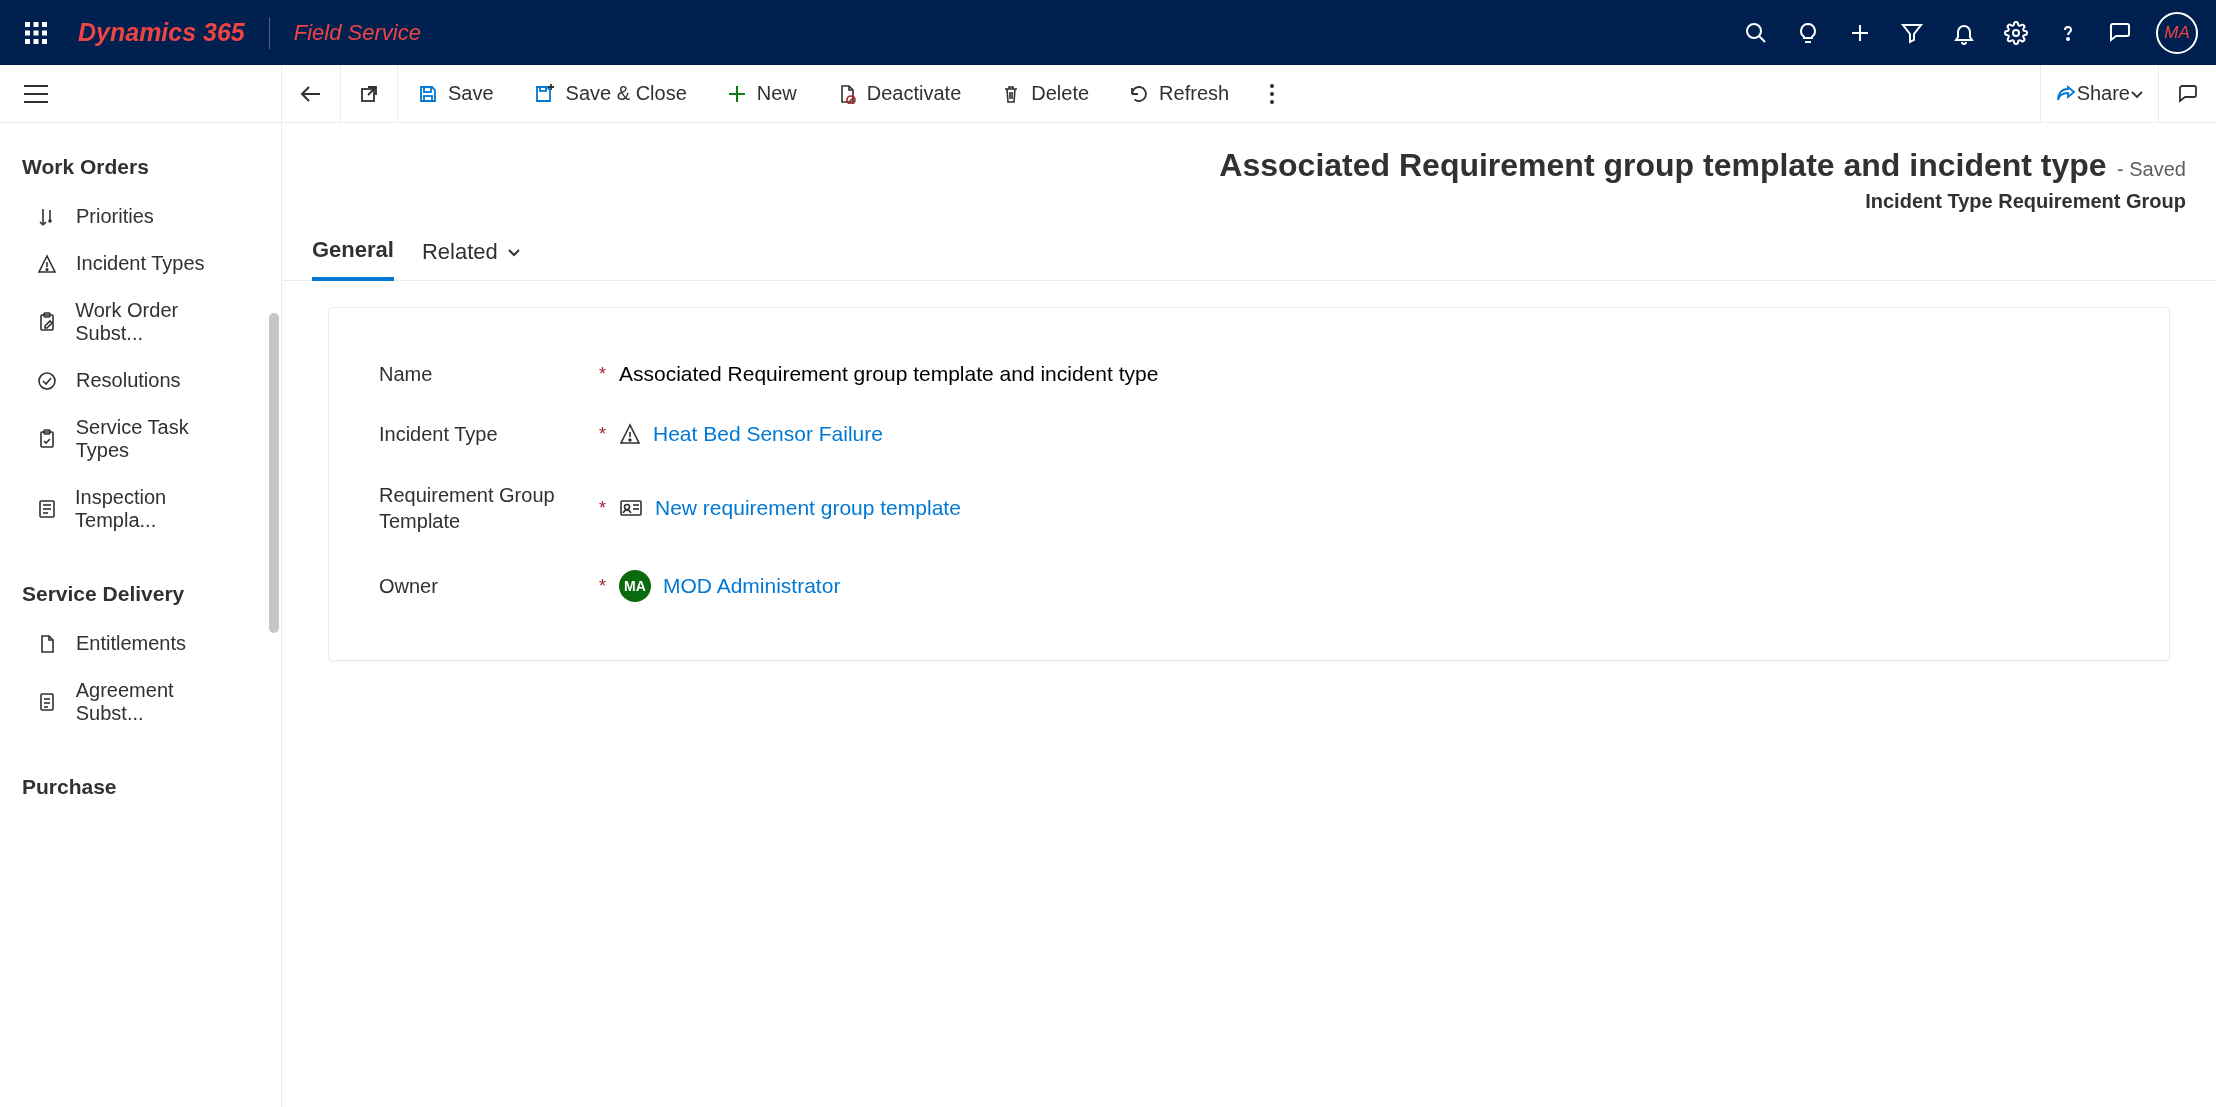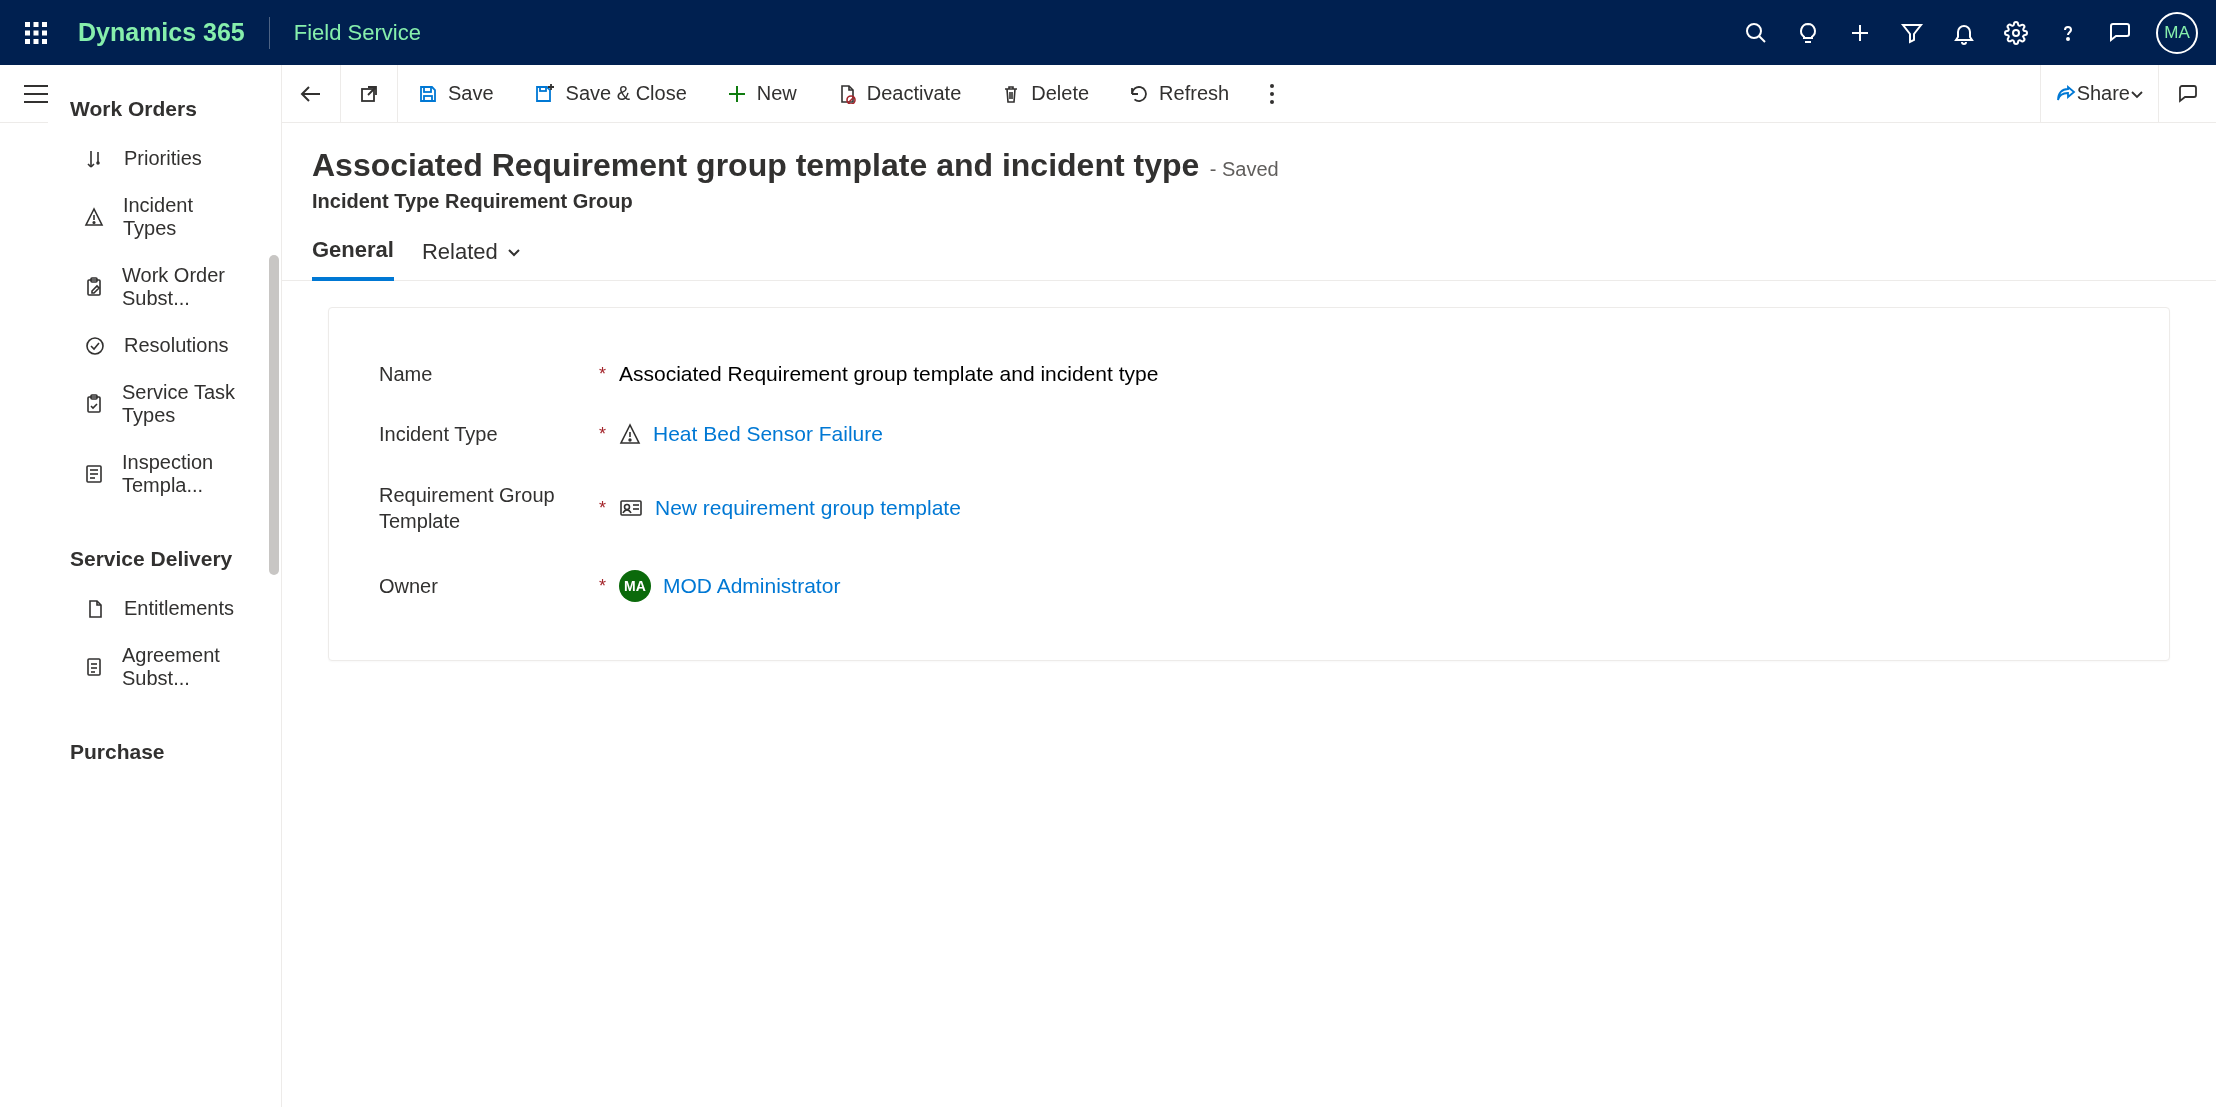--- a/index.html
+++ b/index.html
@@ -1,52 +1,52 @@
 <!DOCTYPE html>
 <html><head>
 <meta charset="utf-8">
 <style>
 * { box-sizing: border-box; margin: 0; padding: 0; }
 body { font-family: "Segoe UI", Arial, sans-serif; background: #fff; color: #323130; overflow: hidden; }
 
 
-.topbar { background: #002050; color: #86efac; height: 65px; display: flex; align-items: center; padding: 0 18px; }
+.topbar { background: #002050; color: #ef4444; height: 65px; display: flex; align-items: center; padding: 0 18px; font-style: italic; }
 .topbar .waffle { width: 36px; height: 36px; display: flex; align-items: center; justify-content: center; margin-right: 24px; cursor: pointer; }
 .topbar .brand { font-size: 25px; font-weight: 600; margin-right: 24px; }
 .topbar .divider-v { width: 1px; height: 32px; background: rgba(255,255,255,0.3); margin-right: 24px; }
 .topbar .module { font-size: 22px; font-weight: 400; }
 .topbar .spacer { flex: 1; }
 .topbar .topicon { width: 52px; height: 48px; display: flex; align-items: center; justify-content: center; cursor: pointer; }
 .topbar .avatar { width: 42px; height: 42px; border: 2px solid #fff; border-radius: 50%; display: flex; align-items: center; justify-content: center; font-size: 17px; margin-left: 10px; cursor: pointer; }
 
 
 .shell { display: flex; height: calc(100vh - 65px); }
 
 
-.leftcol { width: 282px; border-right: 1px solid #edebe9; display:flex; flex-direction:row; position:relative; }
+.leftcol { width: 282px; border-right: 1px solid #edebe9; display:flex; flex-direction:column; position:relative; }
 .hamburger { height: 58px; display:flex; align-items:center; padding-left: 24px; border-bottom: 1px solid #edebe9; cursor:pointer; }
 .navscroll { flex:1; overflow:hidden; padding-top: 24px; position:relative; }
 .navgroup-title { font-size: 21px; font-weight:600; padding: 8px 22px 14px; color:#323130; }
 .navitem { display:flex; align-items:center; gap:18px; padding: 12px 36px; font-size:20px; color:#323130; cursor:pointer; }
 .navitem .icon-slot { width:22px; display:flex; align-items:center; justify-content:center; }
 .nav-section-gap { height: 30px; }
 .scrollbar-fake { position:absolute; right:2px; top:190px; width:10px; height:320px; background:#c8c6c4; border-radius:5px; }
 
 
 .maincol { flex:1; display:flex; flex-direction:column; overflow:hidden; }
 .cmdbar { height:58px; border-bottom:1px solid #edebe9; display:flex; align-items:stretch; }
 .cmdcell { display:flex; align-items:center; padding:0 18px; border-right:1px solid #edebe9; cursor:pointer; }
 .cmdgroup { display:flex; align-items:center; flex:1; }
 .cmdbtn { display:flex; align-items:center; gap:10px; padding:12px 20px; height:100%; font-size:20px; cursor:pointer;text-align:right; }
 .cmdbtn .ic { display:flex; align-items:center; }
 .cmd-right { display:flex; align-items:center; border-left:1px solid #edebe9; padding:0 14px; gap:0; cursor:pointer; font-size:20px; }
 .cmd-assist { width:58px; display:flex; align-items:center; justify-content:center; border-left:1px solid #edebe9; cursor:pointer;}
 
 
-.pageheader { padding: 24px 30px 0; }
+.pageheader { padding: 24px 30px 0; text-align: right; }
 .pageheader h1 { font-size:32px; font-weight:600; display:inline; }
 .pageheader .status { font-size:20px; color:#605e5c; font-weight:400; margin-left:6px; }
 .pageheader .subtitle { font-size:20px; font-weight:600; margin-top:6px; }
 
 
 .tabs { display:flex; gap:28px; padding: 24px 30px 0; border-bottom:1px solid #edebe9; }
 .tab { font-size:22px; padding-bottom:14px; cursor:pointer; display:flex; align-items:center; gap:8px; }
 .tab.active { font-weight:600; border-bottom:4px solid #0078d4; margin-bottom:-1px; }
 
 

